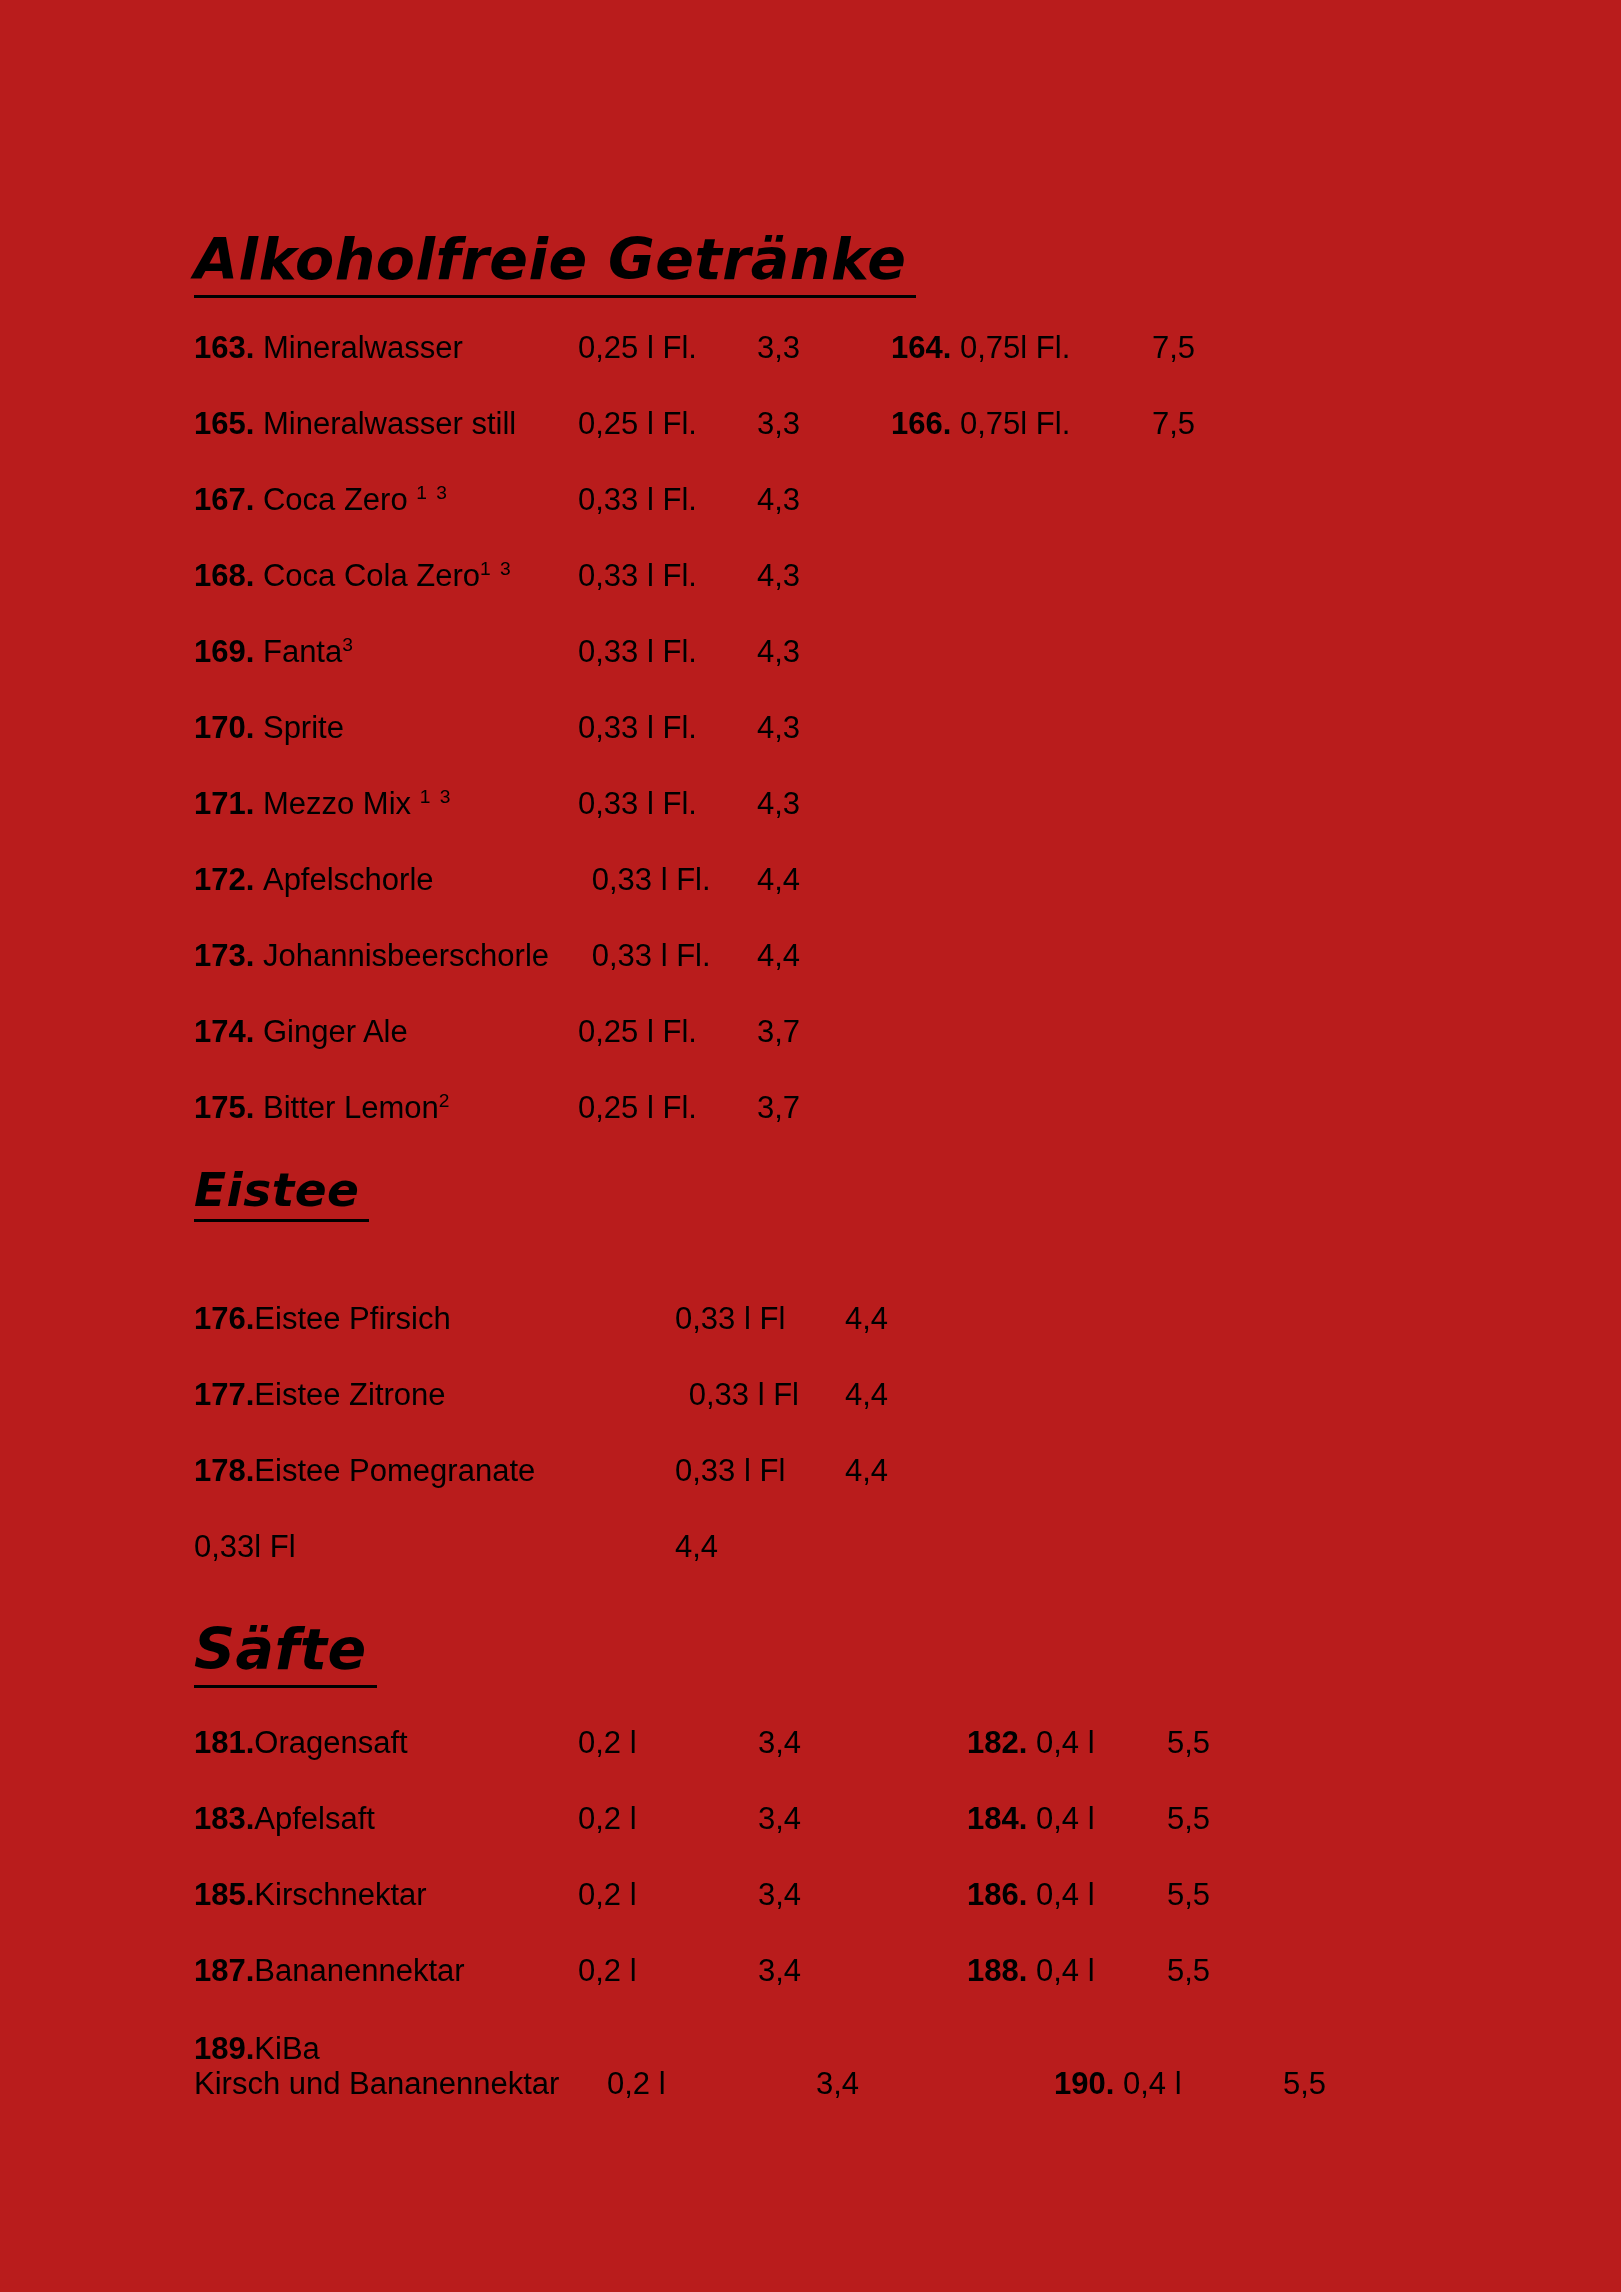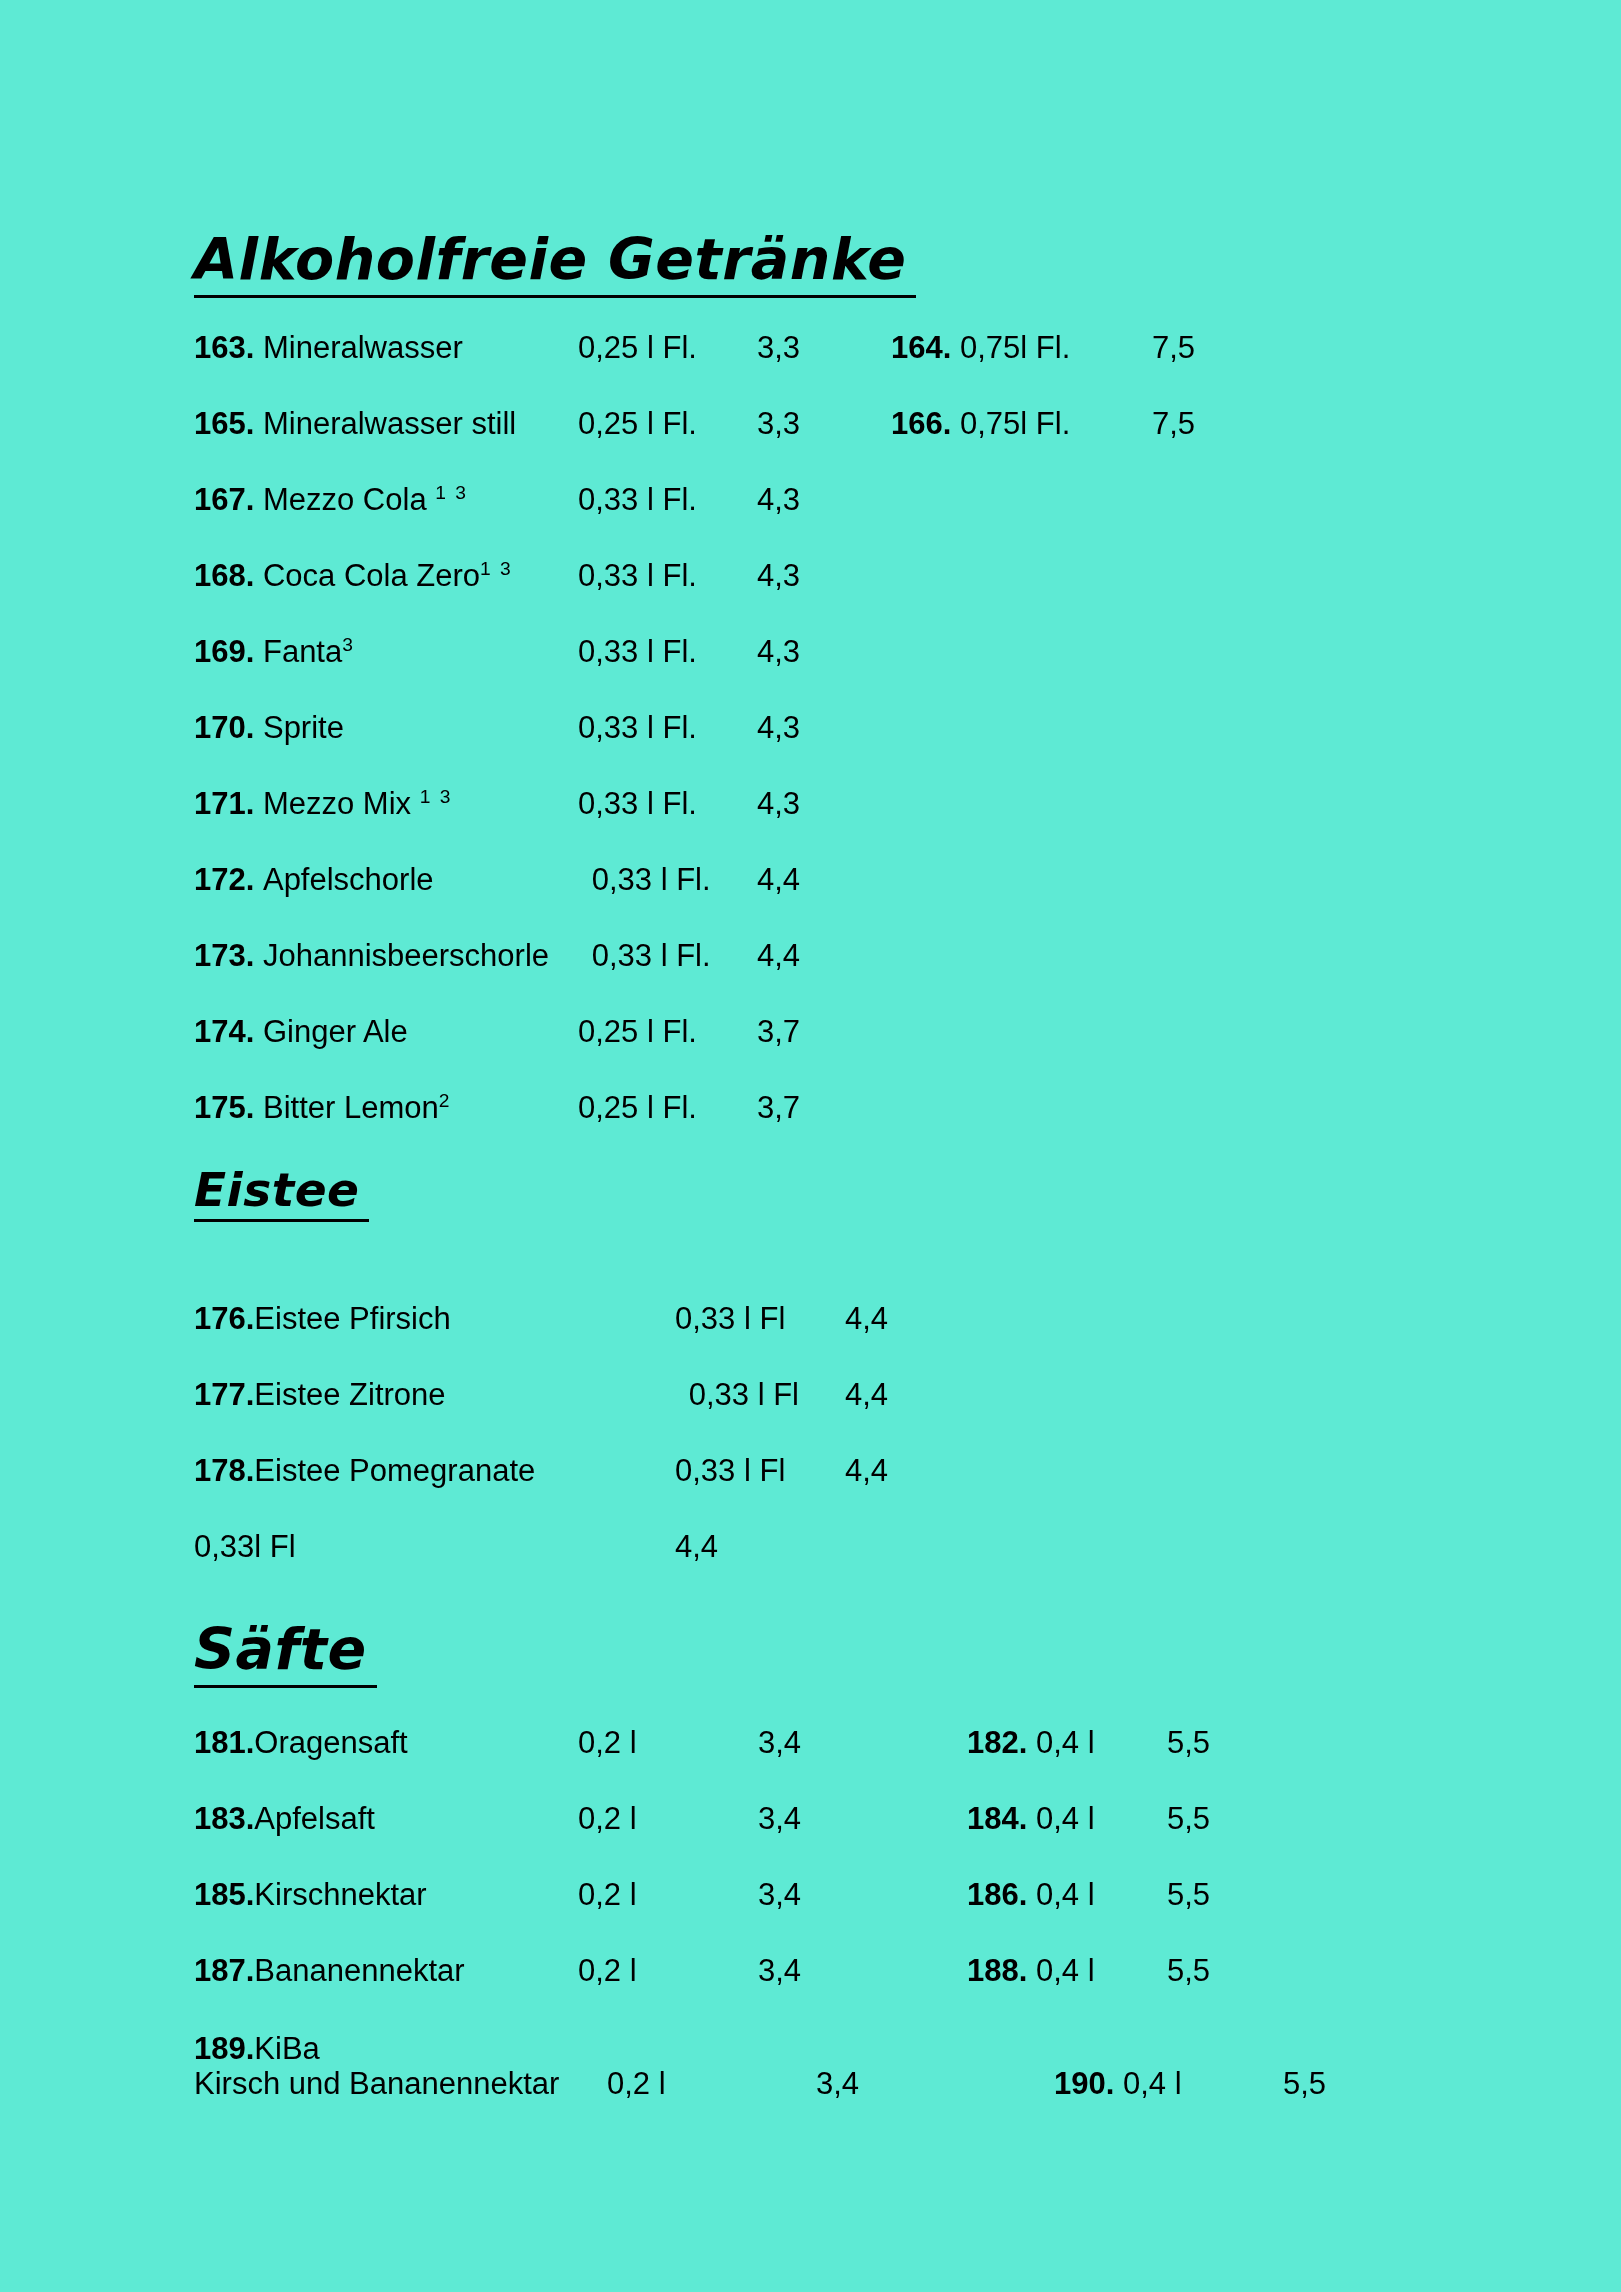--- a/index.html
+++ b/index.html
@@ -1,21 +1,21 @@
 <!DOCTYPE html>
 <html><head>
 <meta charset="utf-8">
 <style>
   * { margin: 0; padding: 0; box-sizing: border-box; }
   html, body { background: #ffffff; }
   .page {
     position: relative;
     width: 1621px;
     height: 2293px;
-    background: #5eead4;
+    background: #b91c1c;
     color: #000000;
     font-family: "Liberation Sans", sans-serif;
     font-size: 31px;
     overflow: hidden;
     margin: 0 auto;
   }
   .heading {
     position: absolute;
     left: 194px;
     display: inline-block;
@@ -74,21 +74,21 @@
         <div class="row sec0-grid">
     <div class="cell c1"><span class="line1"><span class="c-num">165. </span><span class="c-name">Mineralwasser still</span><sup class="c-sup"></sup></span>
       
     </div>
     <div class="cell c-size">0,25 l Fl.</div>
     <div class="cell c-price">3,3</div>
     <div class="cell c4"><span class="c-num2">166.</span> <span class="c-size2">0,75l Fl.</span></div>
     <div class="cell c-price2">7,5</div>
   </div>
         <div class="row sec0-grid">
-    <div class="cell c1"><span class="line1"><span class="c-num">167. </span><span class="c-name">Mezzo Cola </span><sup class="c-sup">1 3</sup></span>
+    <div class="cell c1"><span class="line1"><span class="c-num">167. </span><span class="c-name">Coca Zero </span><sup class="c-sup">1 3</sup></span>
       
     </div>
     <div class="cell c-size">0,33 l Fl.</div>
     <div class="cell c-price">4,3</div>
     <div class="cell c4"><span class="c-num2"></span> <span class="c-size2"></span></div>
     <div class="cell c-price2"></div>
   </div>
         <div class="row sec0-grid">
     <div class="cell c1"><span class="line1"><span class="c-num">168. </span><span class="c-name">Coca Cola Zero</span><sup class="c-sup">1 3</sup></span>
       

